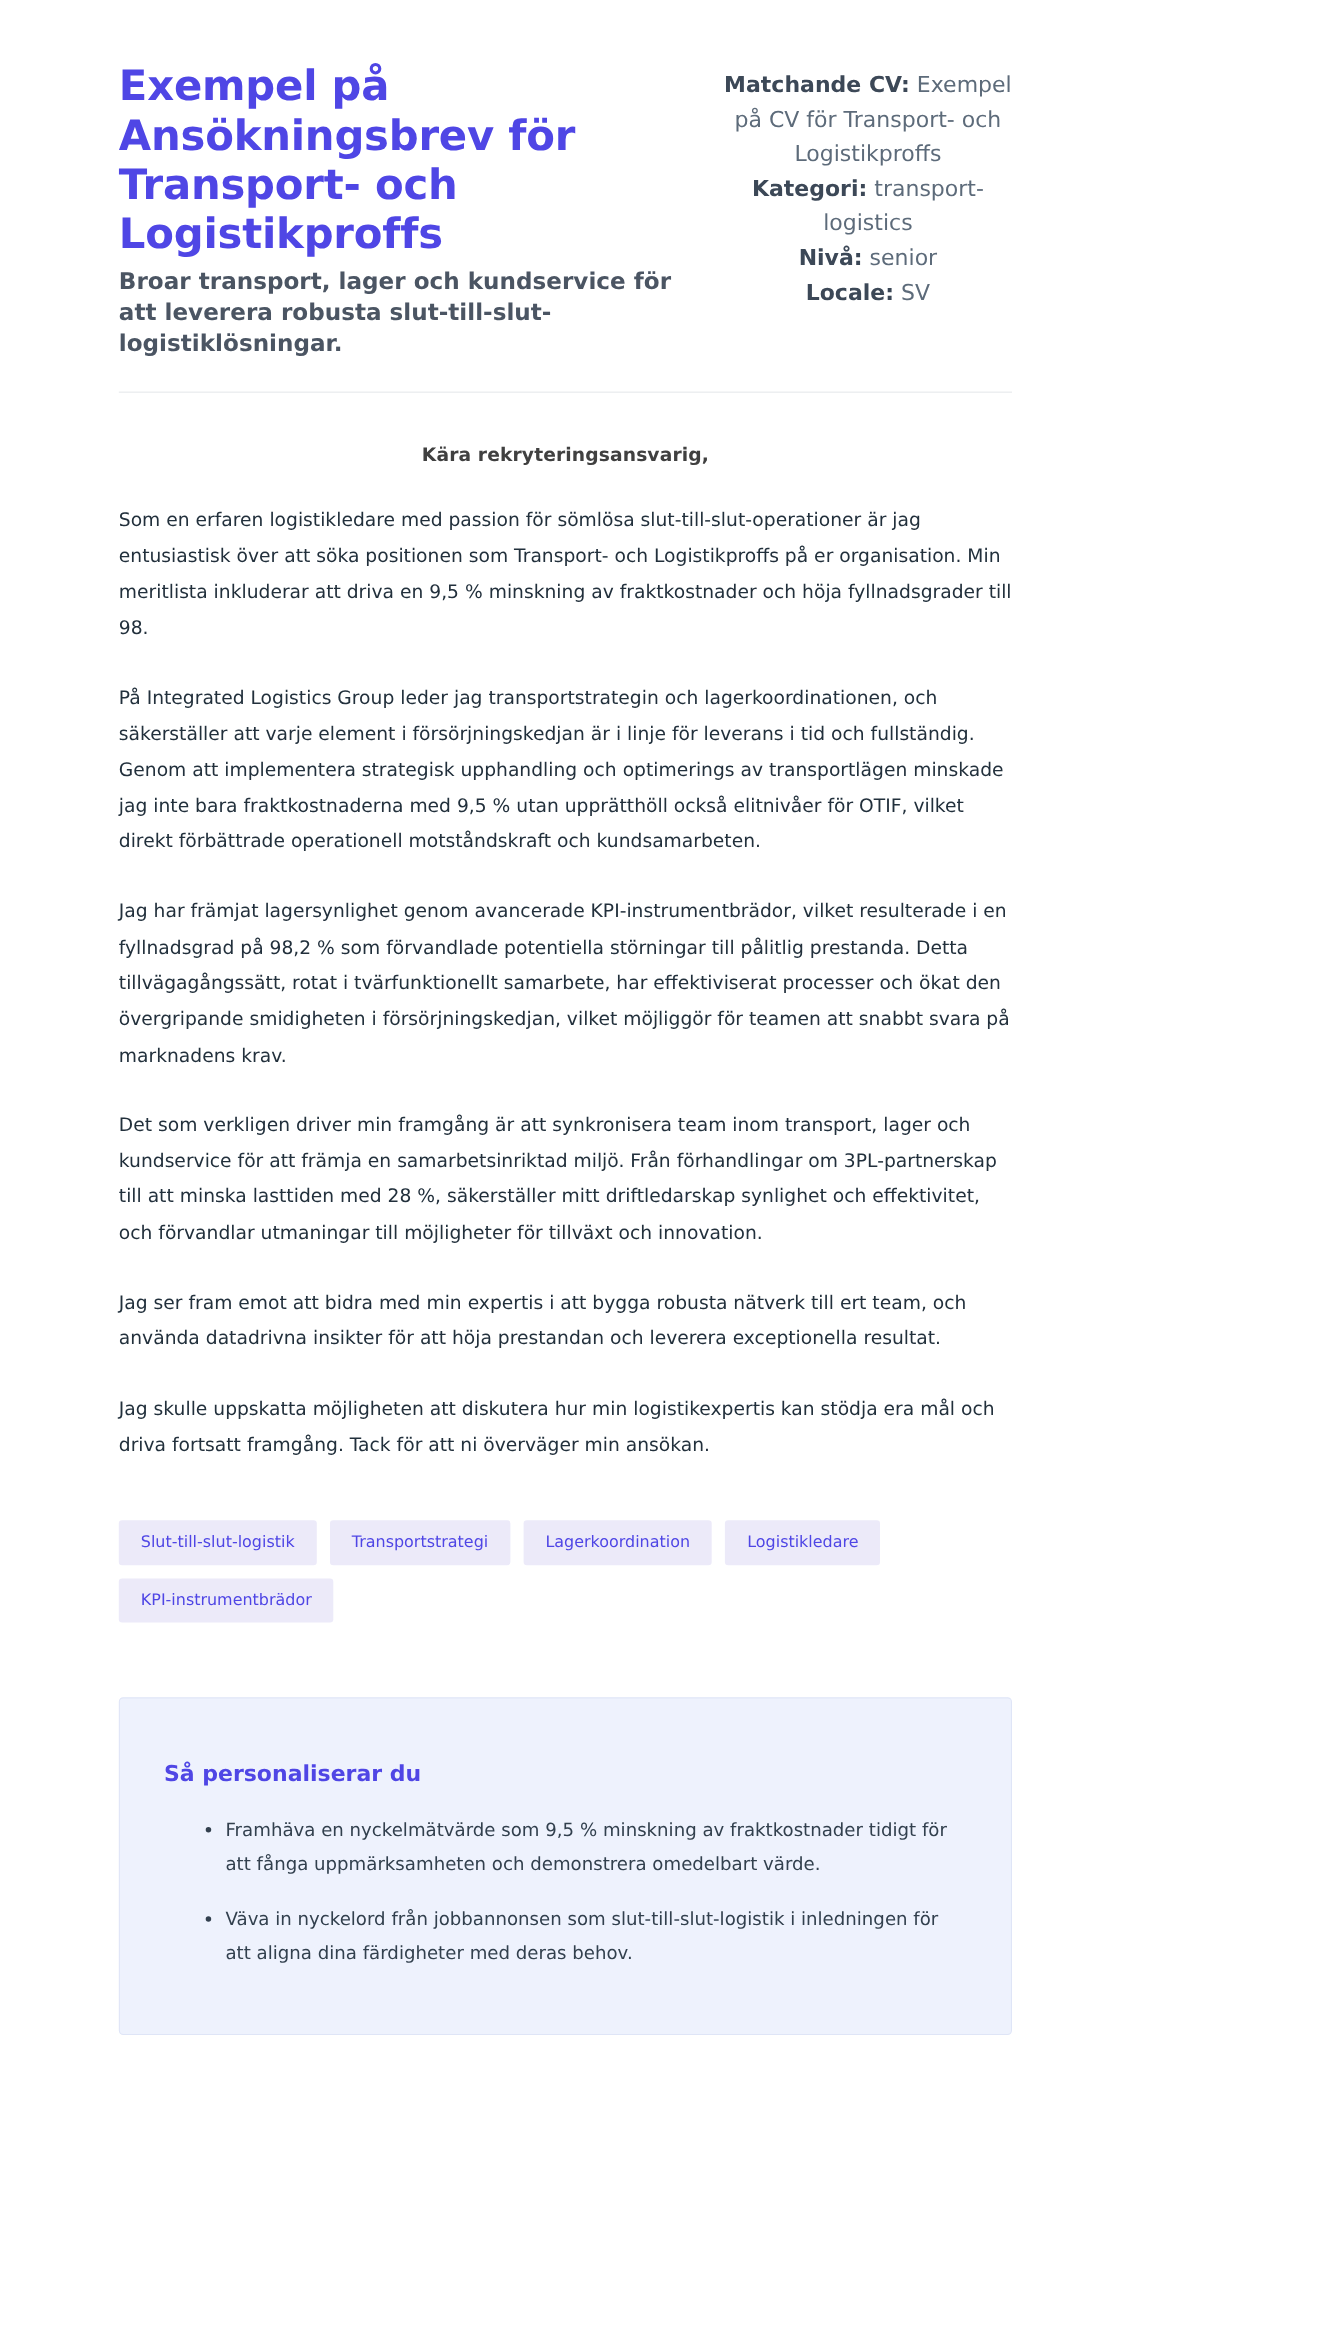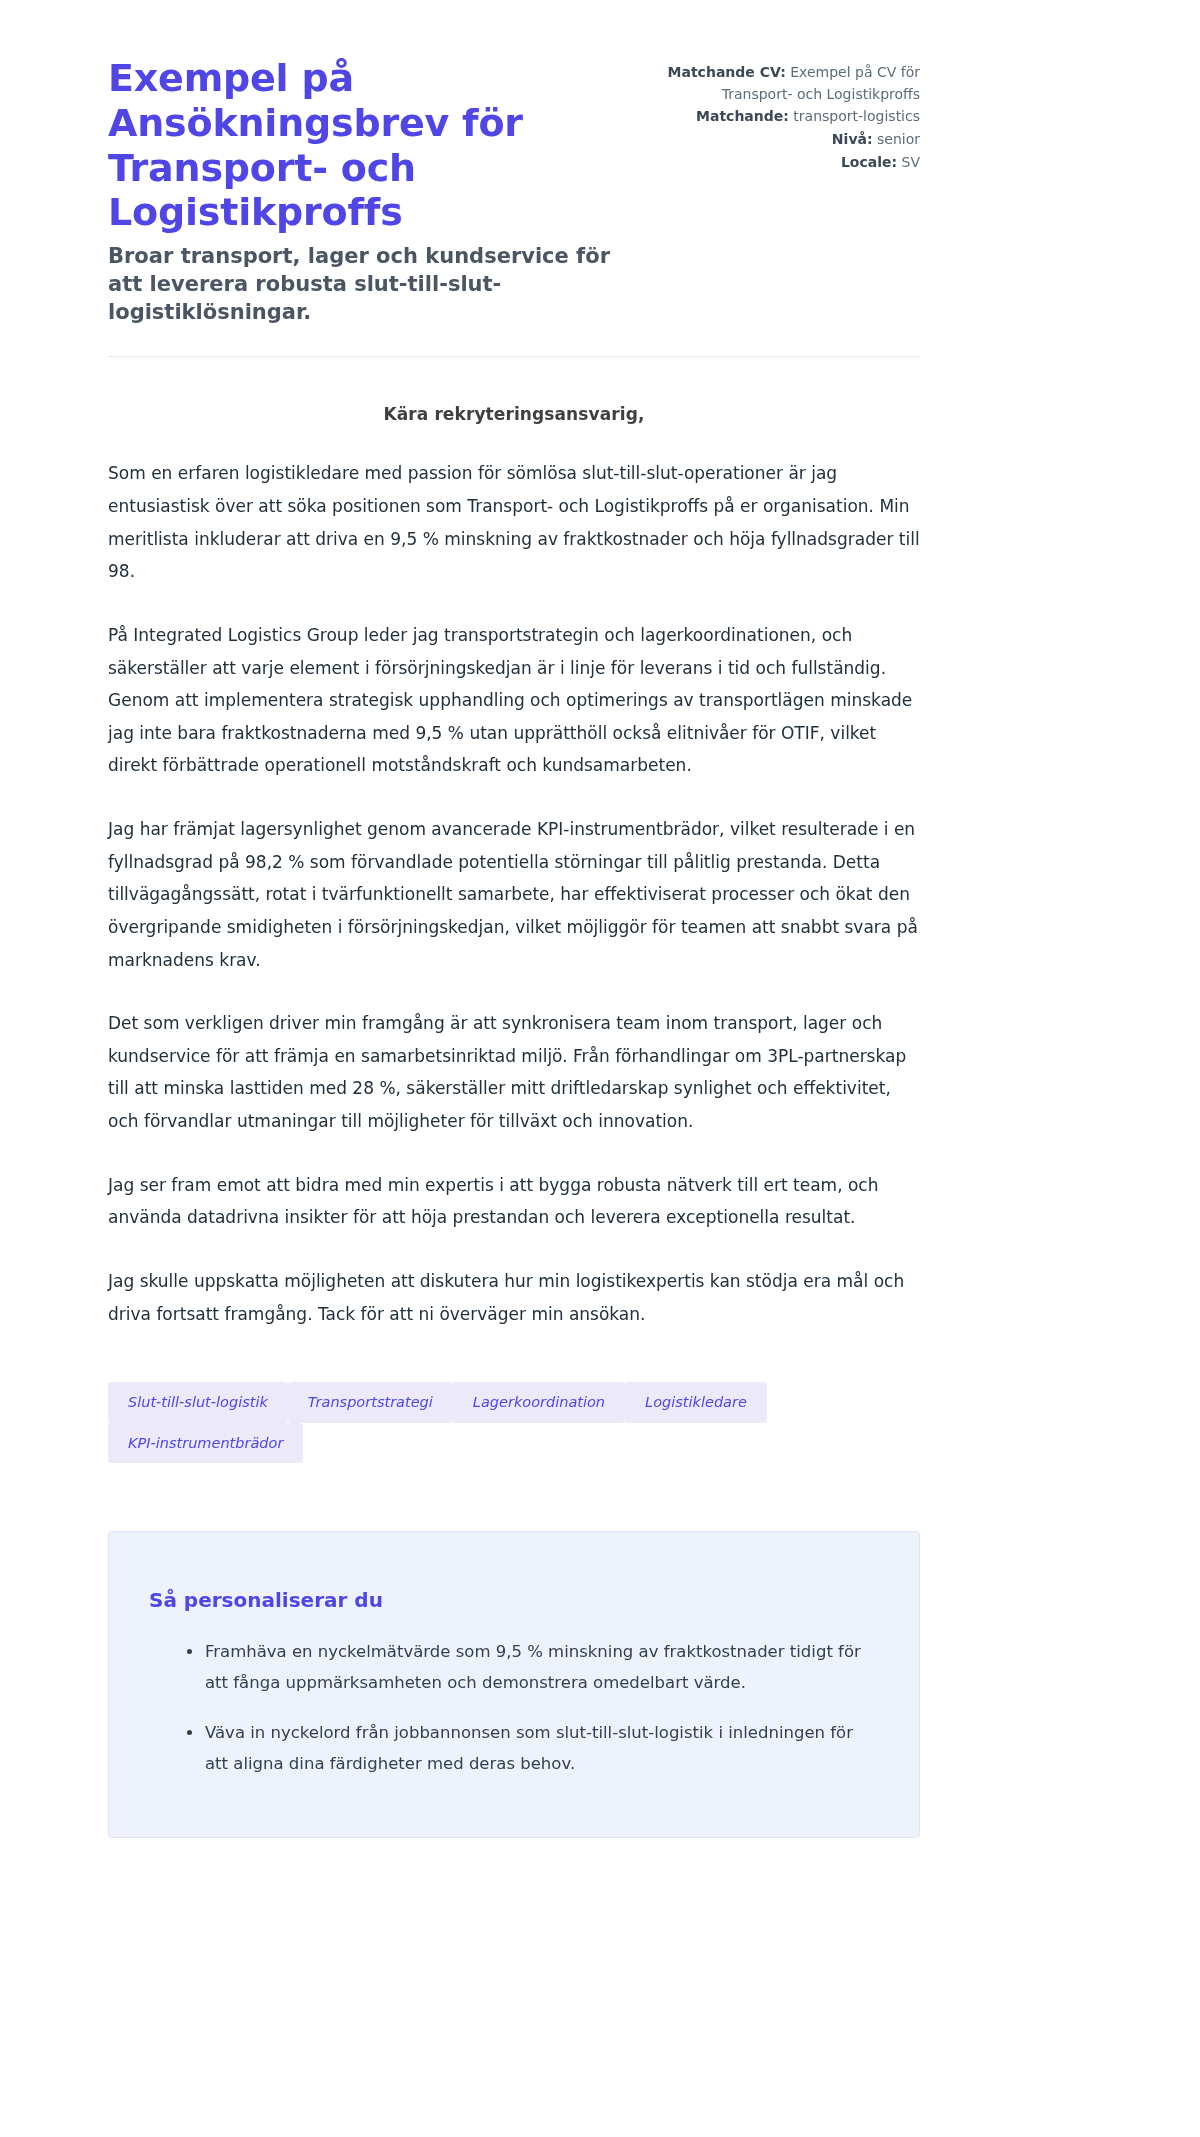--- a/index.html
+++ b/index.html
@@ -44,22 +44,22 @@
   .doc-subtitle {
     font-size: 21px;
     line-height: 1.32;
     font-weight: 700;
     color: #4b5563;
     margin: 8px 0 0 0;
   }
   .meta {
     flex: 0 0 auto;
     width: 262px;
-    text-align: right;
-    font-size: 14px;
+    text-align: center;
+    font-size: 20px;
     line-height: 1.55;
     color: #54606e;
     padding-top: 6px;
   }
   .meta-row {
     margin-bottom: 1px;
   }
   .meta-label {
     font-weight: 700;
     color: #3c4857;
@@ -111,22 +111,22 @@
   .sig-role {
     font-size: 16.5px;
     color: #5b6774;
     margin: 0;
   }
 
   
   .tags {
     display: flex;
     flex-wrap: wrap;
+    gap: 12px;
     padding-top: 52px;
-    font-style: italic;
   }
   .tag {
     background: #eceaf9;
     color: #4f46e5;
     font-size: 14.5px;
     line-height: 1;
     padding: 13px 20px;
     border-radius: 3px;
     white-space: nowrap;
   }
@@ -181,21 +181,21 @@
     <div class="header-left">
       <h1 class="doc-title">Exempel på Ansökningsbrev för Transport- och Logistikproffs</h1>
       <p class="doc-subtitle">Broar transport, lager och kundservice för att leverera robusta slut-till-slut-logistiklösningar.</p>
     </div>
     <div class="meta">
       <div class="meta-row">
         <span class="meta-label">Matchande CV:</span>
         <span class="meta-value">Exempel på CV för Transport- och Logistikproffs</span>
       </div>
       <div class="meta-row">
-        <span class="meta-label">Matchande:</span>
+        <span class="meta-label">Kategori:</span>
         <span class="meta-value">transport-logistics</span>
       </div>
       <div class="meta-row">
         <span class="meta-label">Nivå:</span>
         <span class="meta-value">senior</span>
       </div>
       <div class="meta-row">
         <span class="meta-label">Locale:</span>
         <span class="meta-value">SV</span>
       </div>

